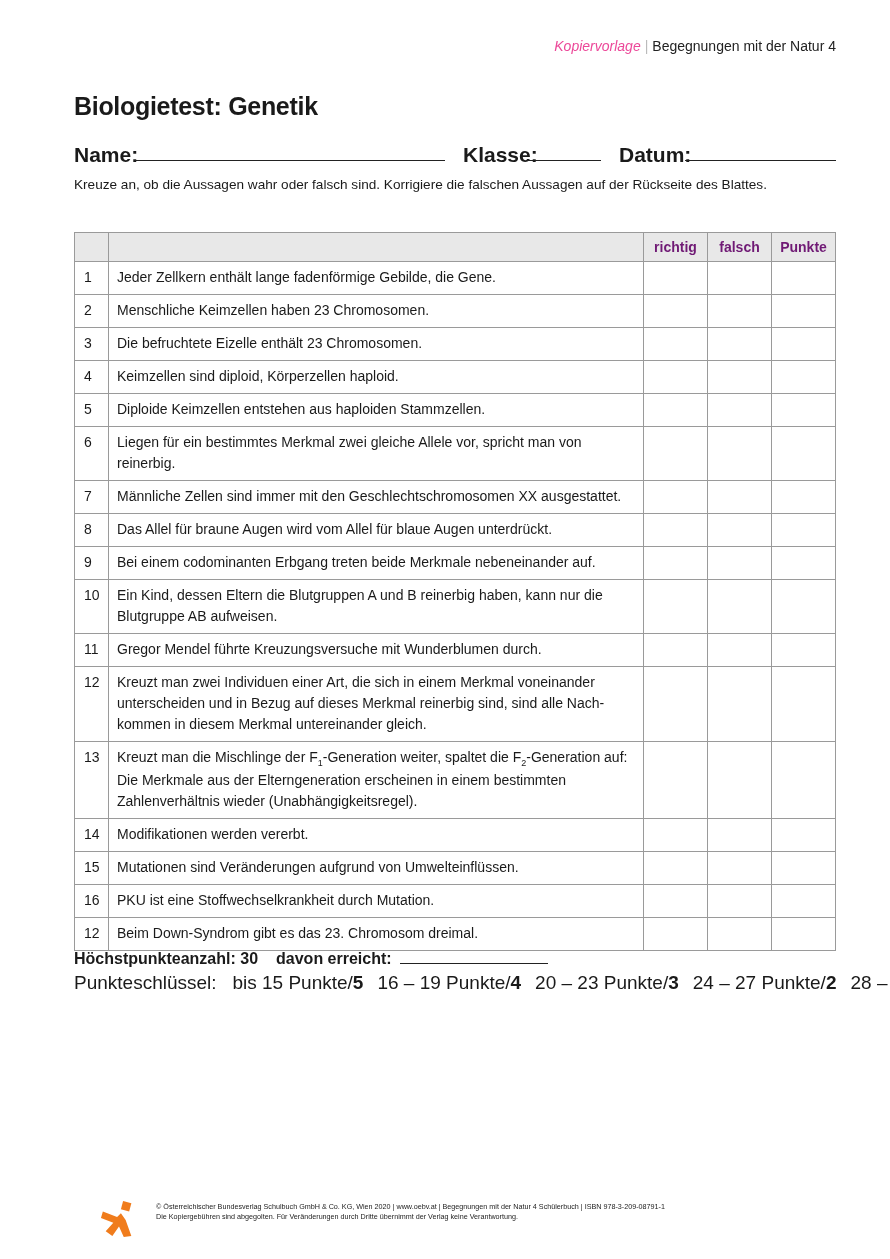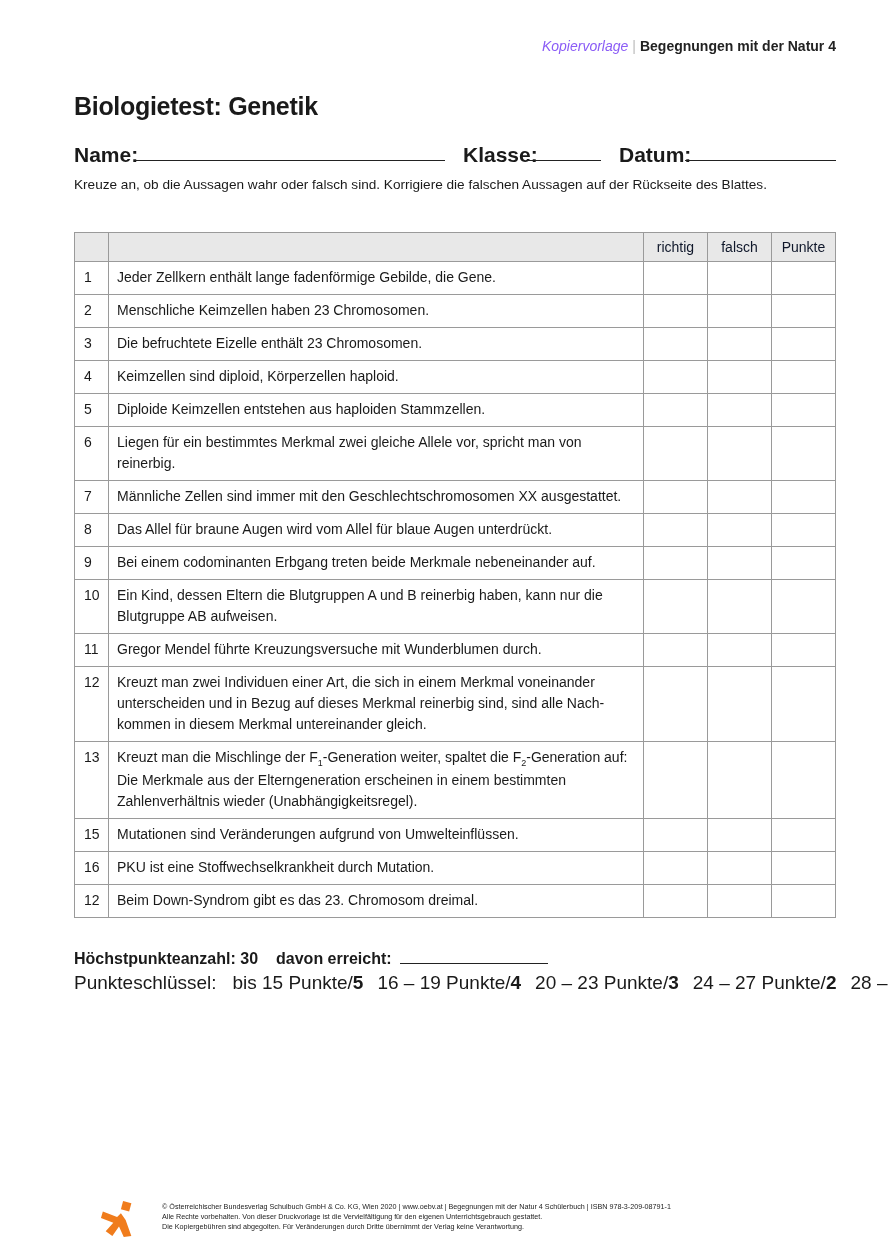--- a/index.html
+++ b/index.html
@@ -1,43 +1,43 @@
 <!DOCTYPE html>
 <html><head>
 <meta charset="utf-8">
 <style>
   * { box-sizing: border-box; margin: 0; padding: 0; }
   html, body { width: 890px; height: 1259px; background: #ffffff; }
   body { position: relative; font-family: "Liberation Sans", sans-serif; color: #1a1a1a; }
   .header-right { position: absolute; top: 38px; right: 54px; font-size: 14px; white-space: nowrap; }
-  .header-right .kv { color: #8b5cf6; font-style: italic; margin-top: 20px; }
+  .header-right .kv { color: #ec4899; font-style: italic; margin-top: 20px; }
   .header-right .sep { color: #bbb; margin: 0 4px; }
-  .header-right .book { font-weight: bold; color: #222; }
+  .header-right .book { font-weight: normal; color: #222; }
   .title { position: absolute; top: 92px; left: 74px; font-size: 25px; font-weight: bold; letter-spacing: -0.3px; }
   .fields { position: absolute; top: 143px; left: 74px; width: 762px; height: 22px; font-size: 21px; font-weight: bold; }
   .fields .lbl { position: absolute; top: 0; }
   .fields .line { position: absolute; top: 17px; border-bottom: 1px solid #222; height: 1px; }
   .instructions { position: absolute; top: 174px; left: 74px; width: 770px; font-size: 13.6px; line-height: 21px; }
   table.test { position: absolute; top: 232px; left: 74px; width: 762px; border-collapse: collapse; font-size: 14px; }
   table.test td, table.test th { border: 1px solid #9a9a9a; font-weight: normal; vertical-align: top; }
-  table.test thead th { background: #e8e8e8; height: 29px; text-align: center; vertical-align: middle; font-size: 14px; color: #0f172a; }
+  table.test thead th { background: #e8e8e8; height: 29px; text-align: center; vertical-align: middle; font-size: 14px; color: #701a75; font-weight: bold; }
   table.test td { padding: 5px 8px 6px 8px; line-height: 21px; }
   table.test td.num { width: 34px; padding-left: 9px; padding-right: 0; }
   table.test td.chk { width: 64px; }
   table.test td.pts { width: 64px; }
   .sub { font-size: 9px; position: relative; top: 4px; }
   .summary { position: absolute; top: 950px; left: 74px; font-size: 16px; font-weight: bold; white-space: nowrap; }
   .summary .gap { display: inline-block; width: 18px; }
   .summary .line { display: inline-block; width: 148px; border-bottom: 1px solid #222; margin-left: 8px; height: 14px; vertical-align: baseline; }
   .key { position: absolute; top: 972px; left: 74px; font-size: 19px; white-space: nowrap; }
   .key span.item { margin-right: 14px; }
   .key b { font-weight: bold; }
   .footer { position: absolute; top: 1202px; left: 100px; width: 700px; height: 36px; }
   .footer .logo { position: absolute; left: 0; top: -2px; width: 38px; height: 38px; }
-  .footer .text { position: absolute; left: 56px; top: 0; font-size: 7.2px; line-height: 10px; color: #222; white-space: nowrap; margin-left: 6px; }
+  .footer .text { position: absolute; left: 56px; top: 0; font-size: 7.2px; line-height: 10px; color: #222; white-space: nowrap; }
 </style>
 </head>
 <body>
 
 <div class="header-right">
   <span class="kv">Kopiervorlage</span><span class="sep">|</span><span class="book">Begegnungen mit der Natur 4</span>
 </div>
 
 <h1 class="title">Biologietest: Genetik</h1>
 
@@ -150,20 +150,27 @@
         <td class="pts"></td>
       </tr>
       <tr>
         <td class="num">13</td>
         <td><span>Kreuzt man die Mischlinge der F</span><span class="sub">1</span><span>-Generation weiter, spaltet die F</span><span class="sub">2</span><span>-Generation auf: Die Merkmale aus der Elterngeneration erscheinen in einem bestimmten Zahlenverhältnis wieder (Unabhängigkeitsregel).</span></td>
         <td class="chk"></td>
         <td class="chk"></td>
         <td class="pts"></td>
       </tr>
       <tr>
+        <td class="num">14</td>
+        <td>Modifikationen werden vererbt.</td>
+        <td class="chk"></td>
+        <td class="chk"></td>
+        <td class="pts"></td>
+      </tr>
+      <tr>
         <td class="num">15</td>
         <td>Mutationen sind Veränderungen aufgrund von Umwelteinflüssen.</td>
         <td class="chk"></td>
         <td class="chk"></td>
         <td class="pts"></td>
       </tr>
       <tr>
         <td class="num">16</td>
         <td>PKU ist eine Stoffwechselkrankheit durch Mutation.</td>
         <td class="chk"></td>
@@ -191,16 +198,15 @@
 
 <div class="footer">
   <svg class="logo" viewBox="0 0 40 40">
     <g id="logo-shape" fill="#f07c1c">
       <rect x="23" y="2" width="9" height="9" transform="rotate(15 27.5 6.5)"></rect>
       <polygon points="3,12 18,18 22,14 27,21 33,38 25,39 20,28 13,38 6,33 14,24 1,19"></polygon>
     </g>
   </svg>
   <div class="text">
     <div>© Österreichischer Bundesverlag Schulbuch GmbH &amp; Co. KG, Wien 2020  | www.oebv.at  | Begegnungen mit  der Natur 4  Schülerbuch |  ISBN 978-3-209-08791-1</div>
-    <div>Alle Rechte vorbehalten. Von dieser Druckvorlage ist die Vervielfältigung für den eigenen Unterrichtsgebrauch gestattet.</div>
     <div>Die Kopiergebühren sind abgegolten. Für Veränderungen durch Dritte übernimmt der Verlag keine Verantwortung.</div>
   </div>
 </div>
 
 </body></html>

